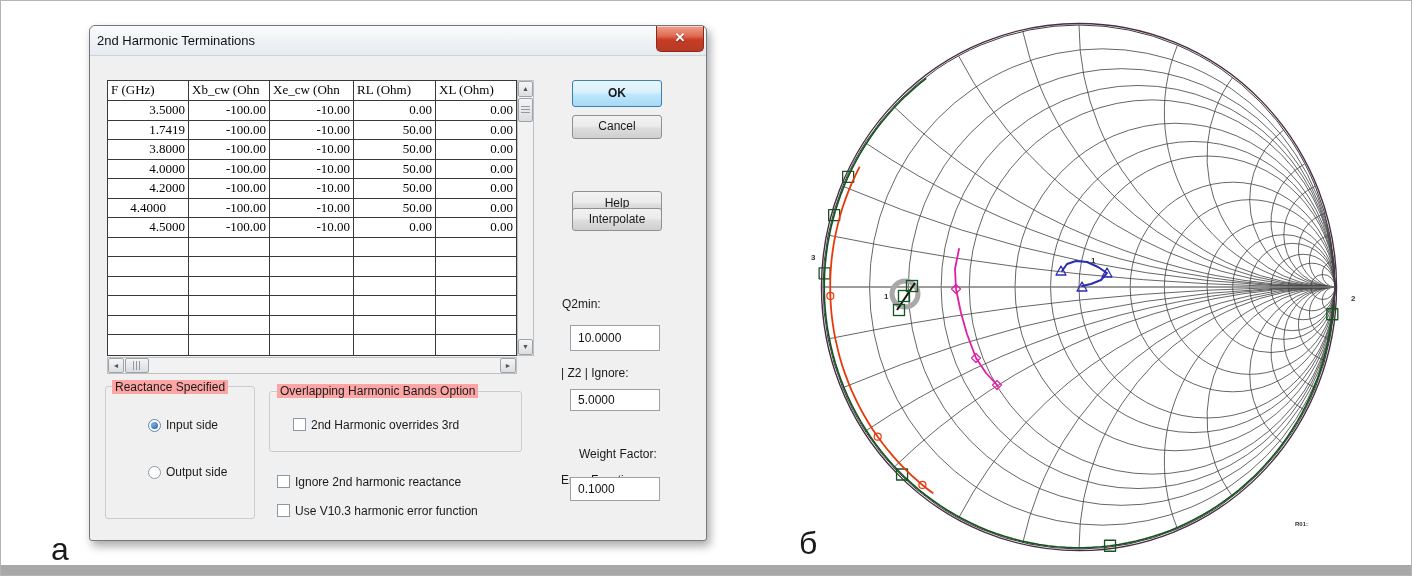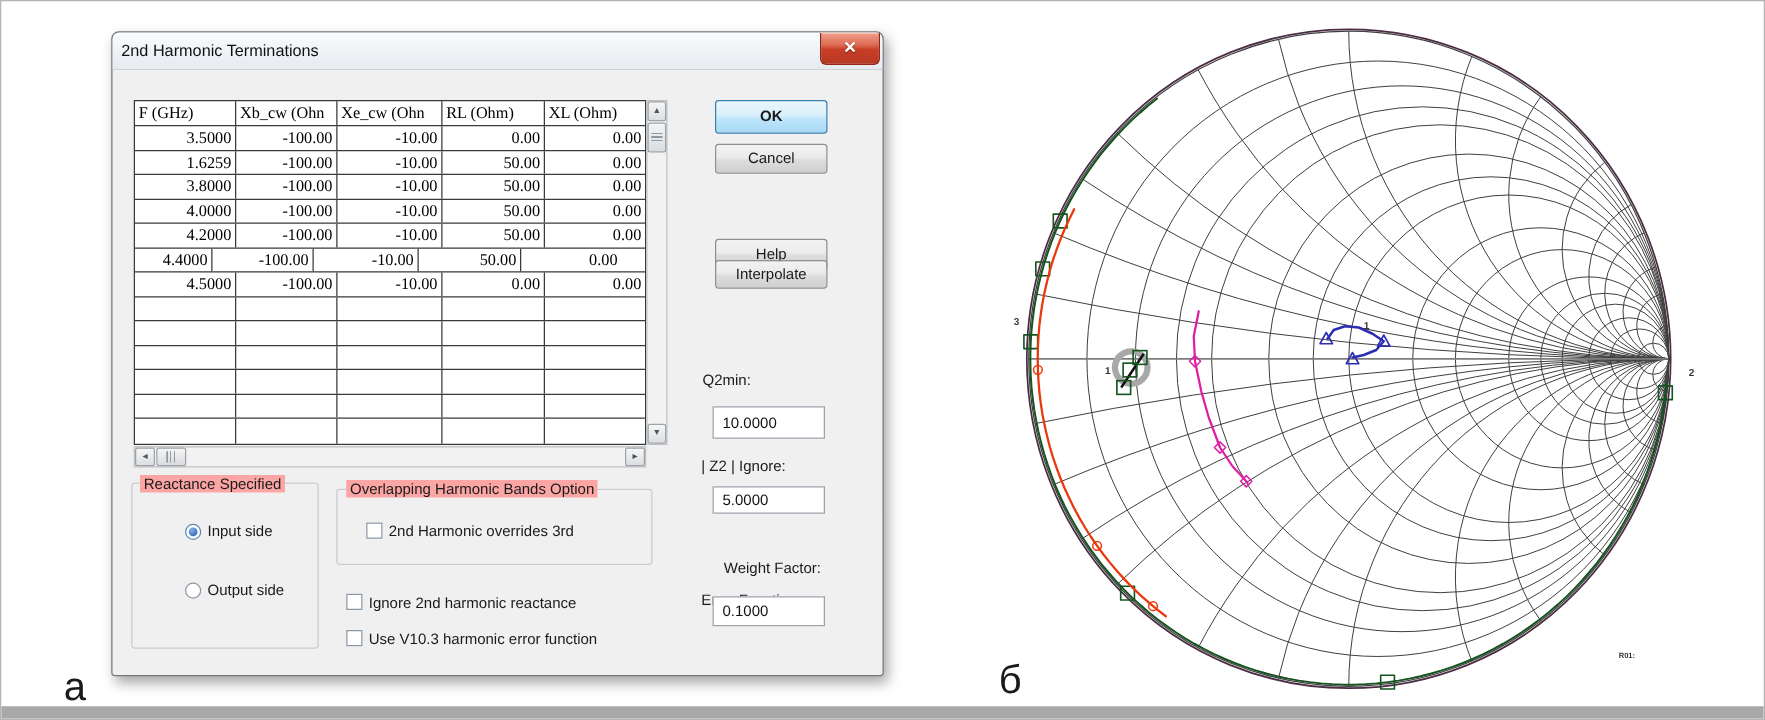--- a/index.html
+++ b/index.html
@@ -197,21 +197,21 @@
           <div class="tcell" style="width: 80px;">XL (Ohm)</div>
         </div>
         <div class="trow">
           <div class="tcell num" style="width: 81px;">3.5000</div>
           <div class="tcell num" style="width: 81px;">-100.00</div>
           <div class="tcell num" style="width: 84px;">-10.00</div>
           <div class="tcell num" style="width: 82px;">0.00</div>
           <div class="tcell num" style="width: 80px;">0.00</div>
         </div>
         <div class="trow">
-          <div class="tcell num" style="width: 81px;">1.6259</div>
+          <div class="tcell num" style="width: 81px;">1.7419</div>
           <div class="tcell num" style="width: 81px;">-100.00</div>
           <div class="tcell num" style="width: 84px;">-10.00</div>
           <div class="tcell num" style="width: 82px;">50.00</div>
           <div class="tcell num" style="width: 80px;">0.00</div>
         </div>
         <div class="trow">
           <div class="tcell num" style="width: 81px;">3.8000</div>
           <div class="tcell num" style="width: 81px;">-100.00</div>
           <div class="tcell num" style="width: 84px;">-10.00</div>
           <div class="tcell num" style="width: 82px;">50.00</div>
@@ -225,21 +225,21 @@
           <div class="tcell num" style="width: 80px;">0.00</div>
         </div>
         <div class="trow">
           <div class="tcell num" style="width: 81px;">4.2000</div>
           <div class="tcell num" style="width: 81px;">-100.00</div>
           <div class="tcell num" style="width: 84px;">-10.00</div>
           <div class="tcell num" style="width: 82px;">50.00</div>
           <div class="tcell num" style="width: 80px;">0.00</div>
         </div>
         <div class="trow">
-          <div class="tcell num" style="width: 62px;">4.4000</div>
+          <div class="tcell num" style="width: 81px; text-align: center;">4.4000</div>
           <div class="tcell num" style="width: 81px;">-100.00</div>
           <div class="tcell num" style="width: 84px;">-10.00</div>
           <div class="tcell num" style="width: 82px;">50.00</div>
           <div class="tcell num" style="width: 80px;">0.00</div>
         </div>
         <div class="trow">
           <div class="tcell num" style="width: 81px;">4.5000</div>
           <div class="tcell num" style="width: 81px;">-100.00</div>
           <div class="tcell num" style="width: 84px;">-10.00</div>
           <div class="tcell num" style="width: 82px;">0.00</div>

